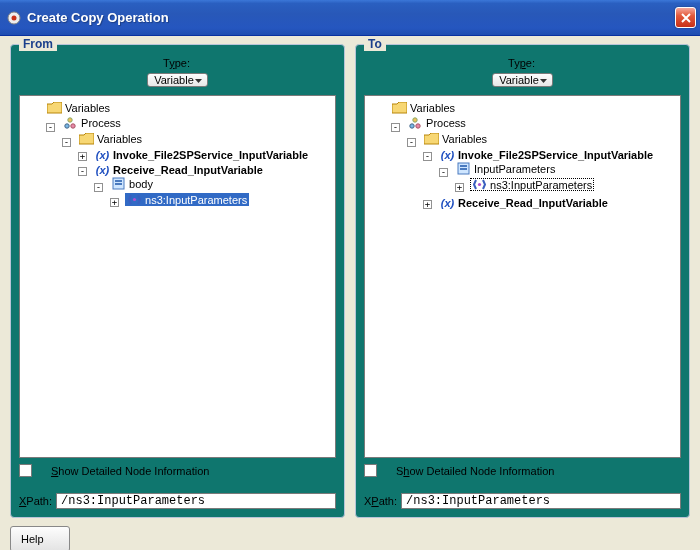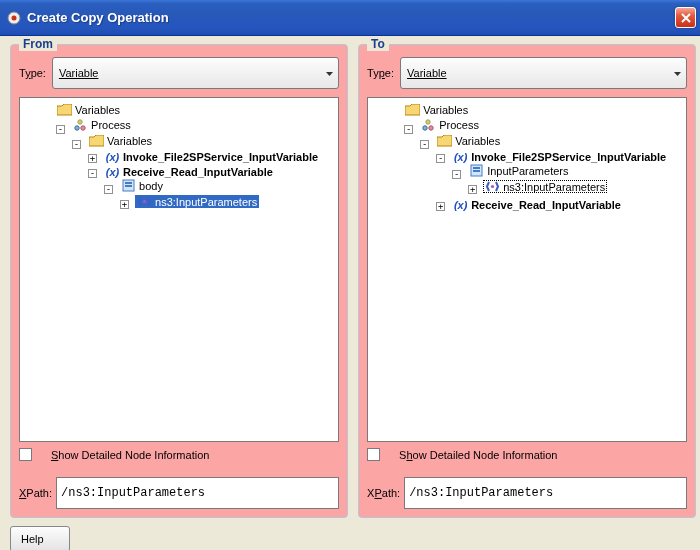--- a/index.html
+++ b/index.html
@@ -37,51 +37,50 @@
     display: flex; flex-direction: column;
   }
   .panes { display:flex; gap:10px; flex:1; min-height:0;}
   .group {
     flex:1;
     border: 1px solid #b8c4d8;
     border-radius: 4px;
     padding: 8px 8px 8px 8px;
     position: relative;
     display:flex; flex-direction:column;
-    background: #fca5a5;
+    background: #0f766e;
     min-height:0;
   }
   .group-title {
     position: absolute;
     top: -8px; left: 8px;
     background: #ece9d8;
     padding: 0 4px;
     color: #1a3f8c;
     font-weight: bold;
     font-size: 12px;
   }
-  .row { display:flex; align-items:center; gap:4px; margin-top:4px;}
+  .row { display:flex; align-items:center; gap:4px; margin-top:4px;flex-direction:column;}
   .label { margin-right:2px; }
   .combo {
     flex:1;
     height: 32px;
     border: 1px solid #7a7a7a;
     background: linear-gradient(to bottom, #fdfdfd, #e7e7e7);
     border-radius: 3px;
     display:flex; align-items:center; justify-content:space-between;
     padding: 0 4px 0 6px;
-    text-decoration: underline;
   }
   .combo .arrow svg { display:block; }
   .tree-box {
     margin-top: 8px;
     flex:1;
     border: 1px solid #7a7a7a;
     background: white;
-    padding: 4px 18px;
+    padding: 4px 8px;
     overflow: auto;
     min-height:0;
   }
   .tree ul { list-style:none; margin:0; padding-left:16px; }
   .tree > ul { padding-left: 2px; }
   .tree li { position:relative; padding: 1px 0 1px 0; white-space:nowrap;}
   .node { display:inline-flex; align-items:center; gap:3px; padding:0 2px; }
   .exp {
     width:9px; height:9px; border:1px solid #919191;
     display:inline-flex; align-items:center; justify-content:center;
@@ -92,21 +91,21 @@
   .exp.blank { border:none; background:none; }
   .iconf { width:15px; height:13px; display:inline-flex; align-items:center; justify-content:center;}
   .lbl { }
   .sel { background:#316ac5; color:white; }
   .sel-dotted { outline: 1px dotted #000; outline-offset: -1px; }
   .var-x { color:#2050c0; font-weight:bold; font-style:italic; font-size:11px;}
   .check-row { display:flex; align-items:center; gap:19px; margin-top:6px;}
   .checkbox { width:13px; height:13px; border:1px solid #7a7a7a; background:white; }
   .xpath-row { display:flex; align-items:center; gap:4px; margin-top:16px;}
   .xpath-input {
-    flex:1; height:32px; border:1px solid #7a7a7a; background:white;
+    flex:1; height:16px; border:1px solid #7a7a7a; background:white;
     padding: 2px 4px; font-family: "Courier New", monospace; font-size:12px;
     display:flex; align-items:center;
   }
   .bottom-bar {
     display:flex; justify-content:space-between; margin-top:8px; align-items:center;
   }
   .btn {
     min-width: 60px; height:22px;
     border:1px solid #888; border-radius:3px;
     background: linear-gradient(to bottom, #fdfdfd, #e3e3e3);

